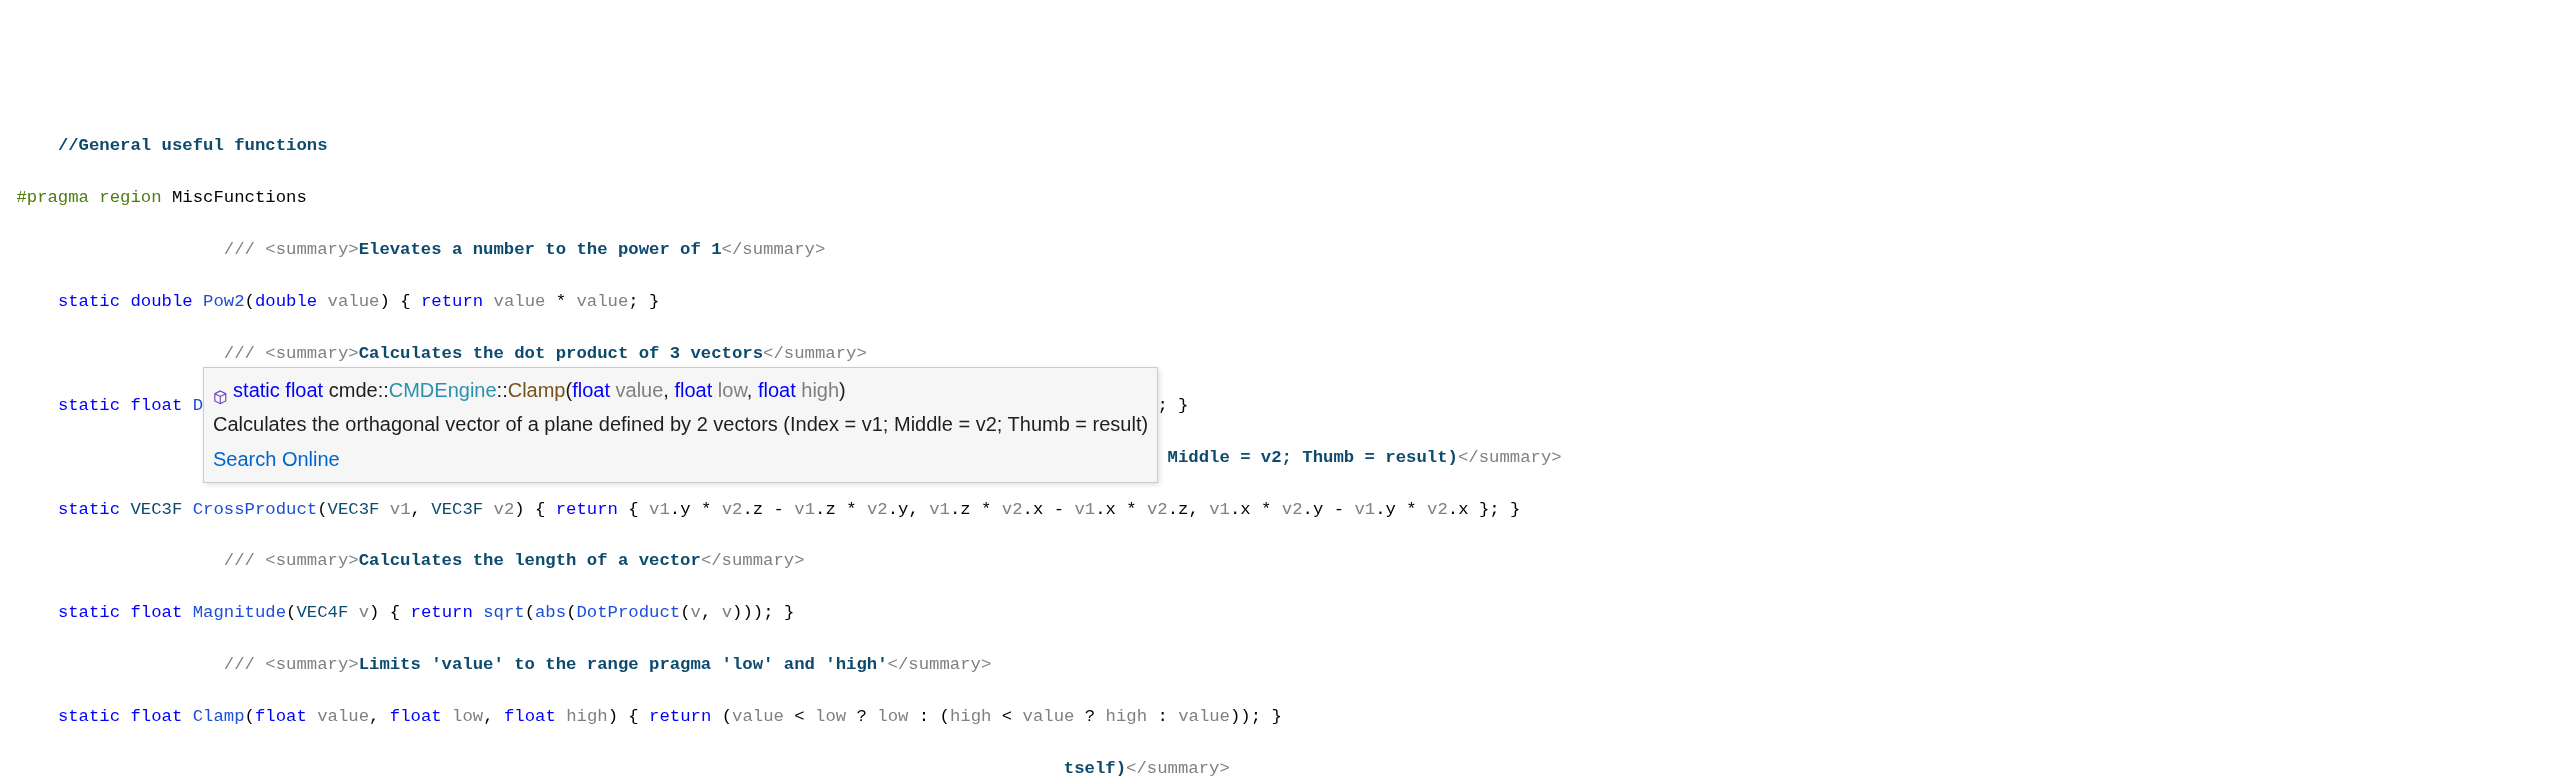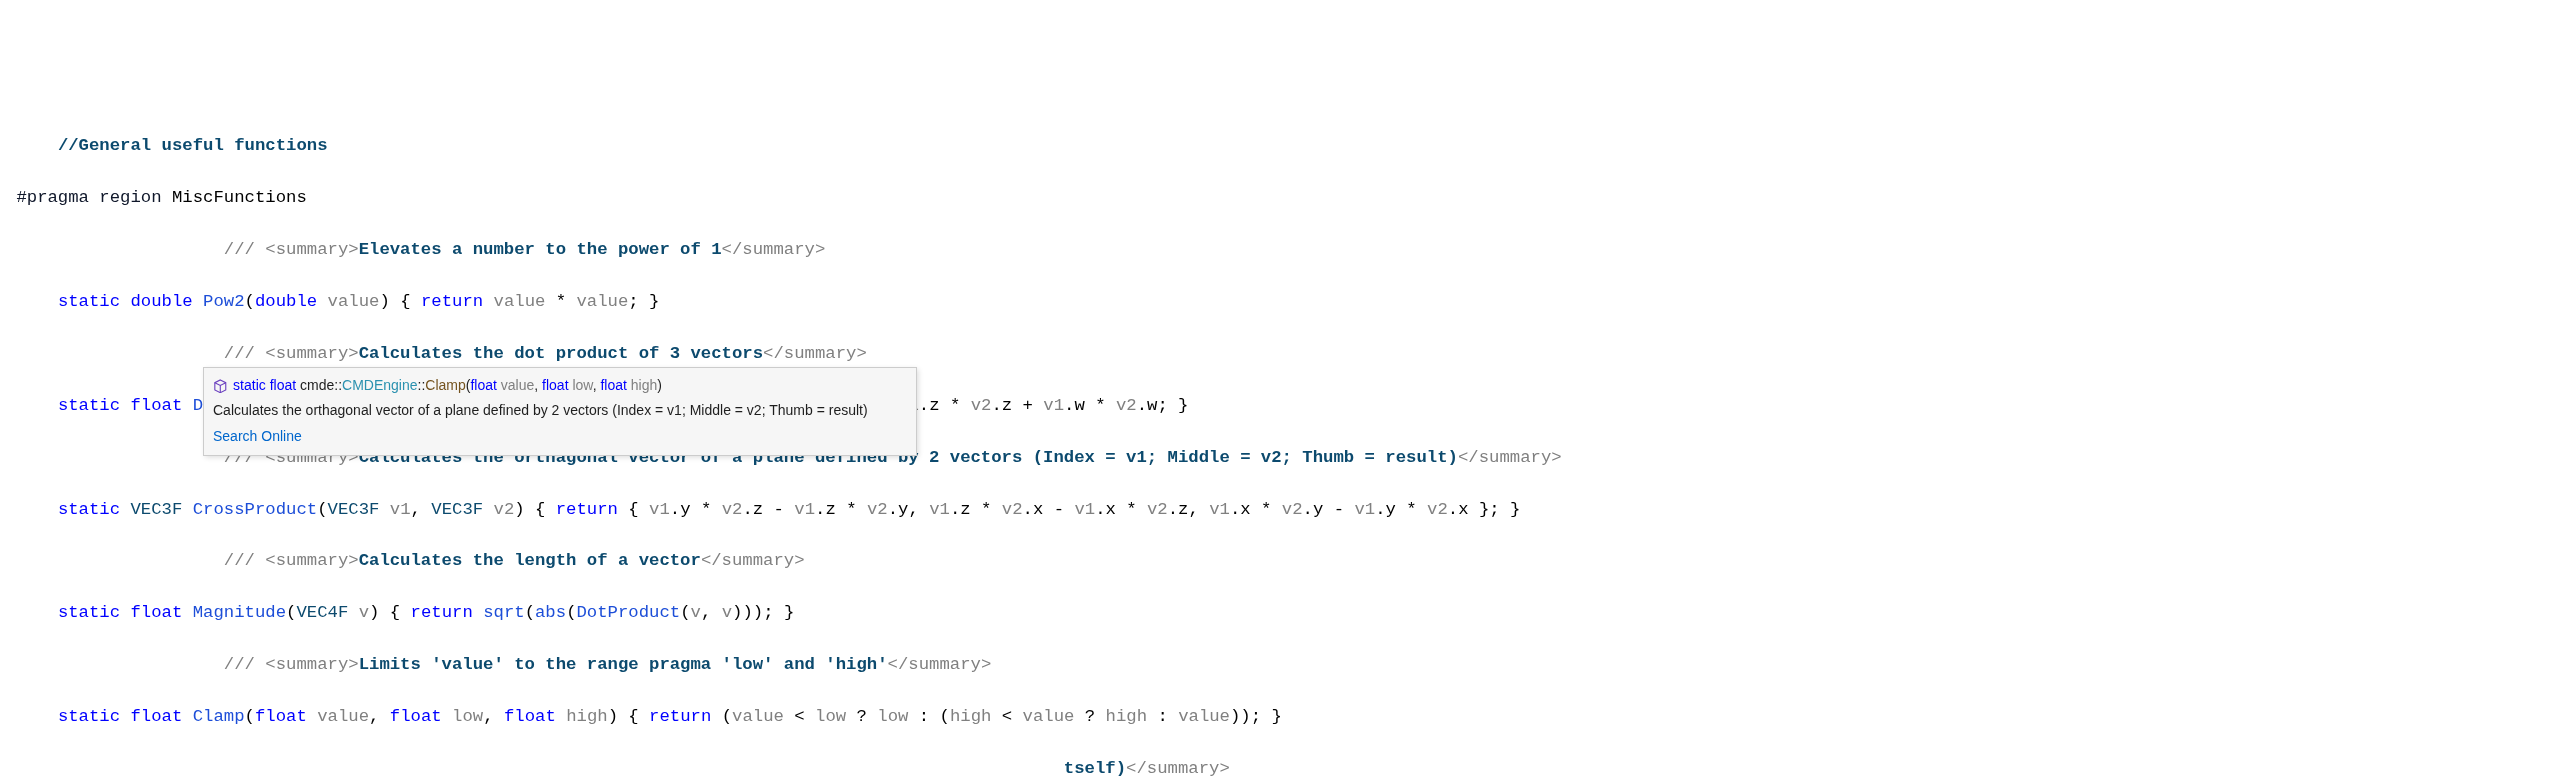--- a/index.html
+++ b/index.html
@@ -16,34 +16,34 @@
   .code-container {
     padding: 3.7px 0 3.7px 16.4px;
     position: relative;
   }
   .line {
     display: block;
     white-space: pre;
   }
   .c-comment { color: #0c4a6e; font-weight: bold; }
   .c-xml { color: #808080; }
-  .c-pragma { color: #0f172a; }
+  .c-pragma { color: #4d7c0f; }
   .c-keyword { color: #0000ff; }
   .c-type { color: #0c4a6e; }
   .c-method { color: #1d4ed8; }
   .c-param { color: #808080; }
   .c-txt { color: #000000; }
 
   .tooltip {
     position: absolute;
     background: #f6f6f6;
     border: 0.9px solid #cccccc;
     box-shadow: 1.8px 1.8px 5.5px rgba(0,0,0,0.15);
     font-family: 'Segoe UI', Arial, sans-serif;
-    font-size: 14px;
+    font-size: 20px;
     line-height: 1.5;
     color: #1e1e1e;
     white-space: normal;
     padding: 7.3px 9px;
     min-width: 694px;
     left: 203px;
     top: 263px;
     z-index: 100;
   }
   .tooltip .sig-row {

